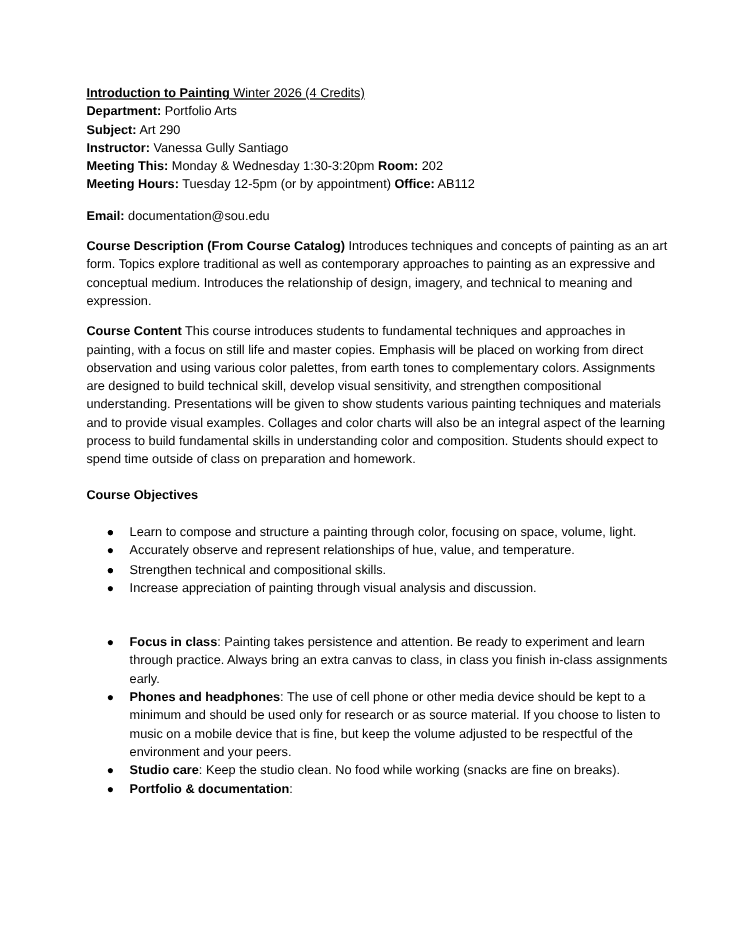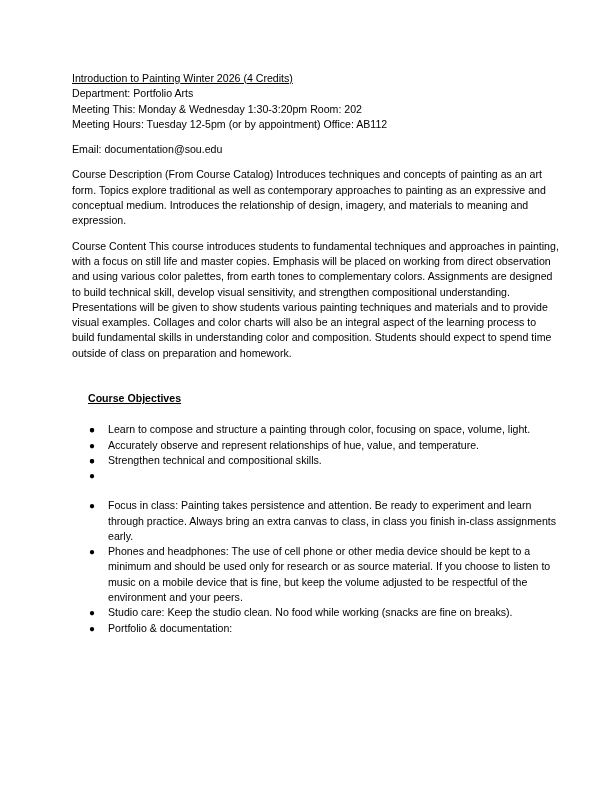--- a/index.html
+++ b/index.html
@@ -17,32 +17,31 @@
       font-size: 10.6px;
       line-height: 15.3px;
     }
     .page {
       position: absolute;
       left: 72px;
       top: 71px;
       width: 488px;
     }
     .line { display: block; white-space: nowrap; }
-    b { font-weight: normal; }
+    b { font-weight: bold; }
     .u { text-decoration: underline; }
     .gap-s { height: 10px; }
     .gap-m { height: 10px; }
     p { margin: 0; }
     .para { white-space: normal; }
     h3 {
-      margin: 16px;
+      margin: 0;
       font-size: 10.6px;
       font-weight: bold;
       line-height: 15.3px;
-      text-decoration: underline;
     }
     ul {
       list-style: none;
       margin: 0;
       padding: 0;
     }
     ul.bullets { margin-top: 16px; }
     ul.bullets li {
       position: relative;
       padding-left: 36px;
@@ -60,54 +59,60 @@
 
 <div class="page">
 
   <div class="line">
     <span class="u"><b>Introduction to Painting</b><span> Winter 2026 (4 Credits)</span></span>
   </div>
   <div class="line">
     <b>Department:</b><span> Portfolio Arts</span>
   </div>
   <div class="line">
+    <b>Subject:</b><span> Art 290</span>
+  </div>
+  <div class="line">
+    <b>Instructor:</b><span> Vanessa Gully Santiago</span>
+  </div>
+  <div class="line">
     <b>Meeting This:</b><span> Monday &amp; Wednesday 1:30-3:20pm </span><b>Room:</b><span> 202</span>
   </div>
   <div class="line">
     <b>Meeting Hours:</b><span> Tuesday 12-5pm (or by appointment) </span><b>Office:</b><span> AB112</span>
   </div>
 
   <div class="gap-s"></div>
 
   <div class="line">
     <b>Email:</b><span> documentation@sou.edu</span>
   </div>
 
   <div class="gap-m"></div>
 
   <p class="para">
-    <b>Course Description (From Course Catalog)</b><span> Introduces techniques and concepts of painting as an art form. Topics explore traditional as well as contemporary approaches to painting as an expressive and conceptual medium. Introduces the relationship of design, imagery, and materials to meaning and expression.</span>
+    <b>Course Description (From Course Catalog)</b><span> Introduces techniques and concepts of painting as an art form. Topics explore traditional as well as contemporary approaches to painting as an expressive and conceptual medium. Introduces the relationship of design, imagery, and technical to meaning and expression.</span>
   </p>
 
   <div class="gap-m"></div>
 
   <p class="para">
     <b>Course Content</b><span> This course introduces students to fundamental techniques and approaches in painting, with a focus on still life and master copies. Emphasis will be placed on working from direct observation and using various color palettes, from earth tones to complementary colors. Assignments are designed to build technical skill, develop visual sensitivity, and strengthen compositional understanding. Presentations will be given to show students various painting techniques and materials and to provide visual examples. Collages and color charts will also be an integral aspect of the learning process to build fundamental skills in understanding color and composition.  Students should expect to spend time outside of class on preparation and homework.</span>
   </p>
 
   <div class="gap-m" style="height:14px"></div>
 
   <h3>Course Objectives</h3>
   <ul class="bullets">
     <li><span class="bullet">●</span></li>
     <li><span class="bullet">●</span><span>Learn to compose and structure a painting through color, focusing on space, volume, light.</span></li>
     <li><span class="bullet">●</span><span>Accurately observe and represent relationships of hue, value, and temperature.</span></li>
     <li><span class="bullet">●</span></li>
     <li><span class="bullet">●</span><span>Strengthen technical and compositional skills.</span></li>
-    <li><span class="bullet">●</span></li>
+    <li><span class="bullet">●</span><span>Increase appreciation of painting through visual analysis and discussion.</span></li>
   </ul>
 
   <div class="gap-m" style="height:14px"></div>
 
   <ul class="bullets">
     <li><span class="bullet">●</span><b>Focus in class</b><span>: Painting takes persistence and attention. Be ready to experiment and learn through practice.  Always bring an extra canvas to class, in class you finish in-class assignments early.</span></li>
     <li><span class="bullet">●</span><b>Phones and headphones</b><span>: The use of cell phone or other media device should be kept to a minimum and should be used only for research or as source material.  If you choose to listen to music on a mobile device that is fine, but keep the volume adjusted to be respectful of the environment and your peers.</span></li>
     <li><span class="bullet">●</span><b>Studio care</b><span>: Keep the studio clean. No food while working (snacks are fine on breaks).</span></li>
     <li><span class="bullet">●</span><b>Portfolio &amp; documentation</b><span>:</span></li>
   </ul>

